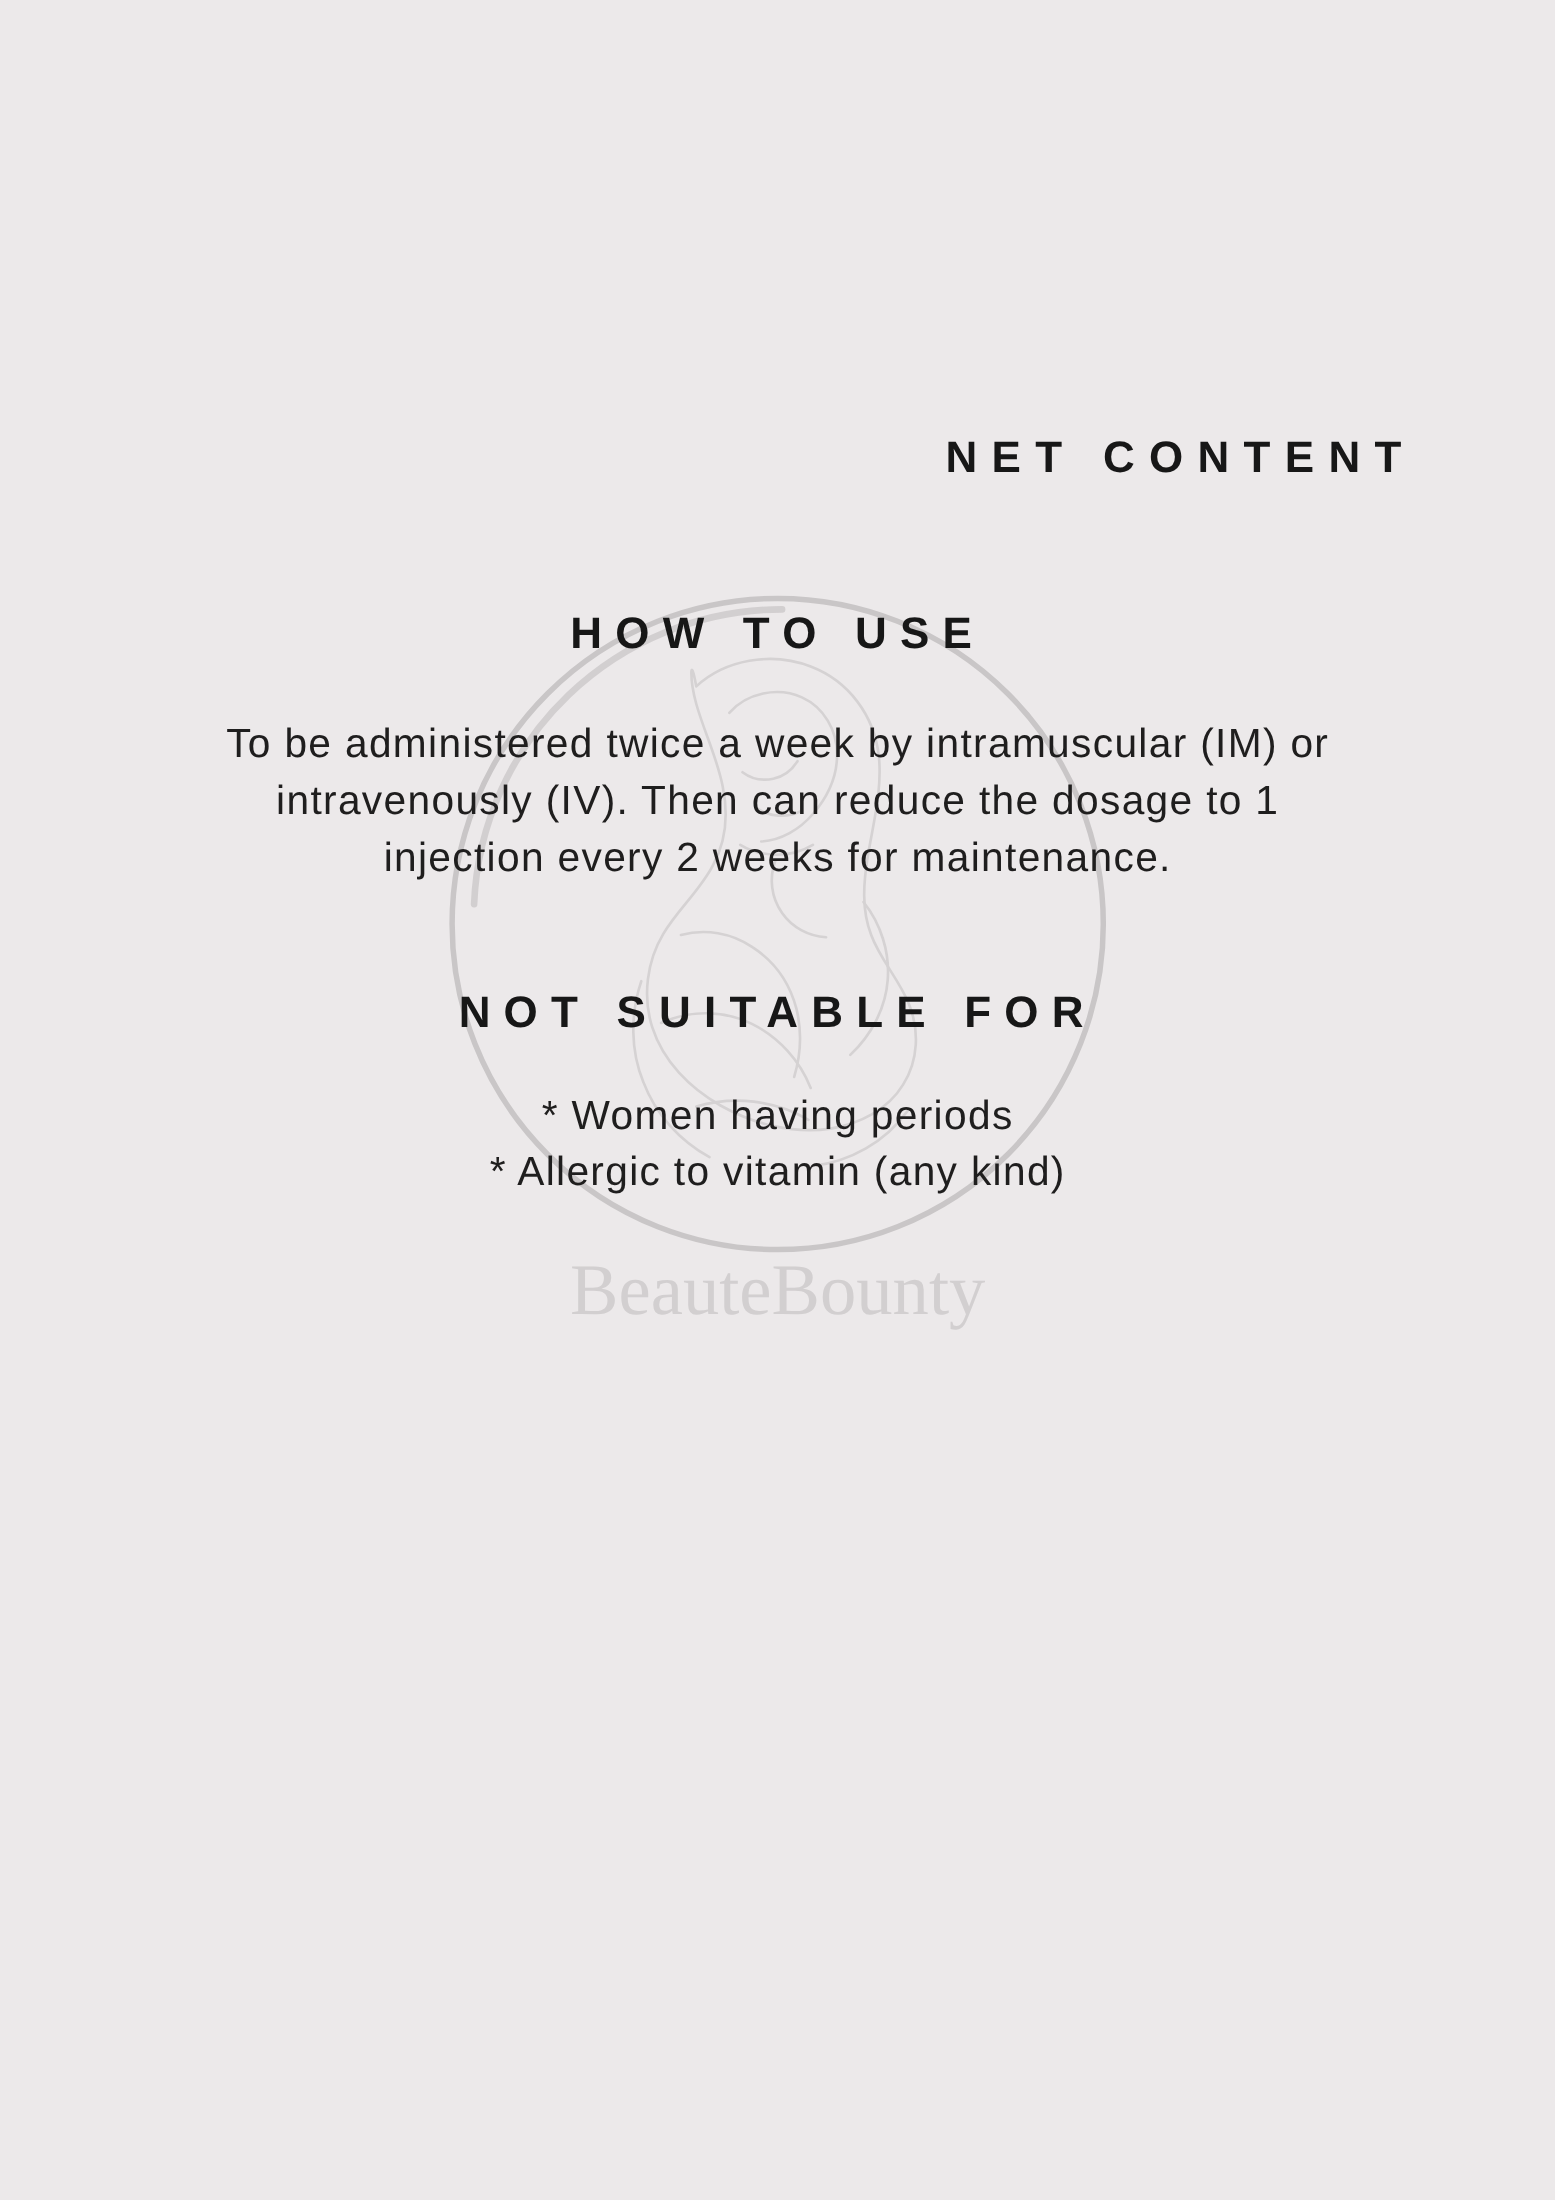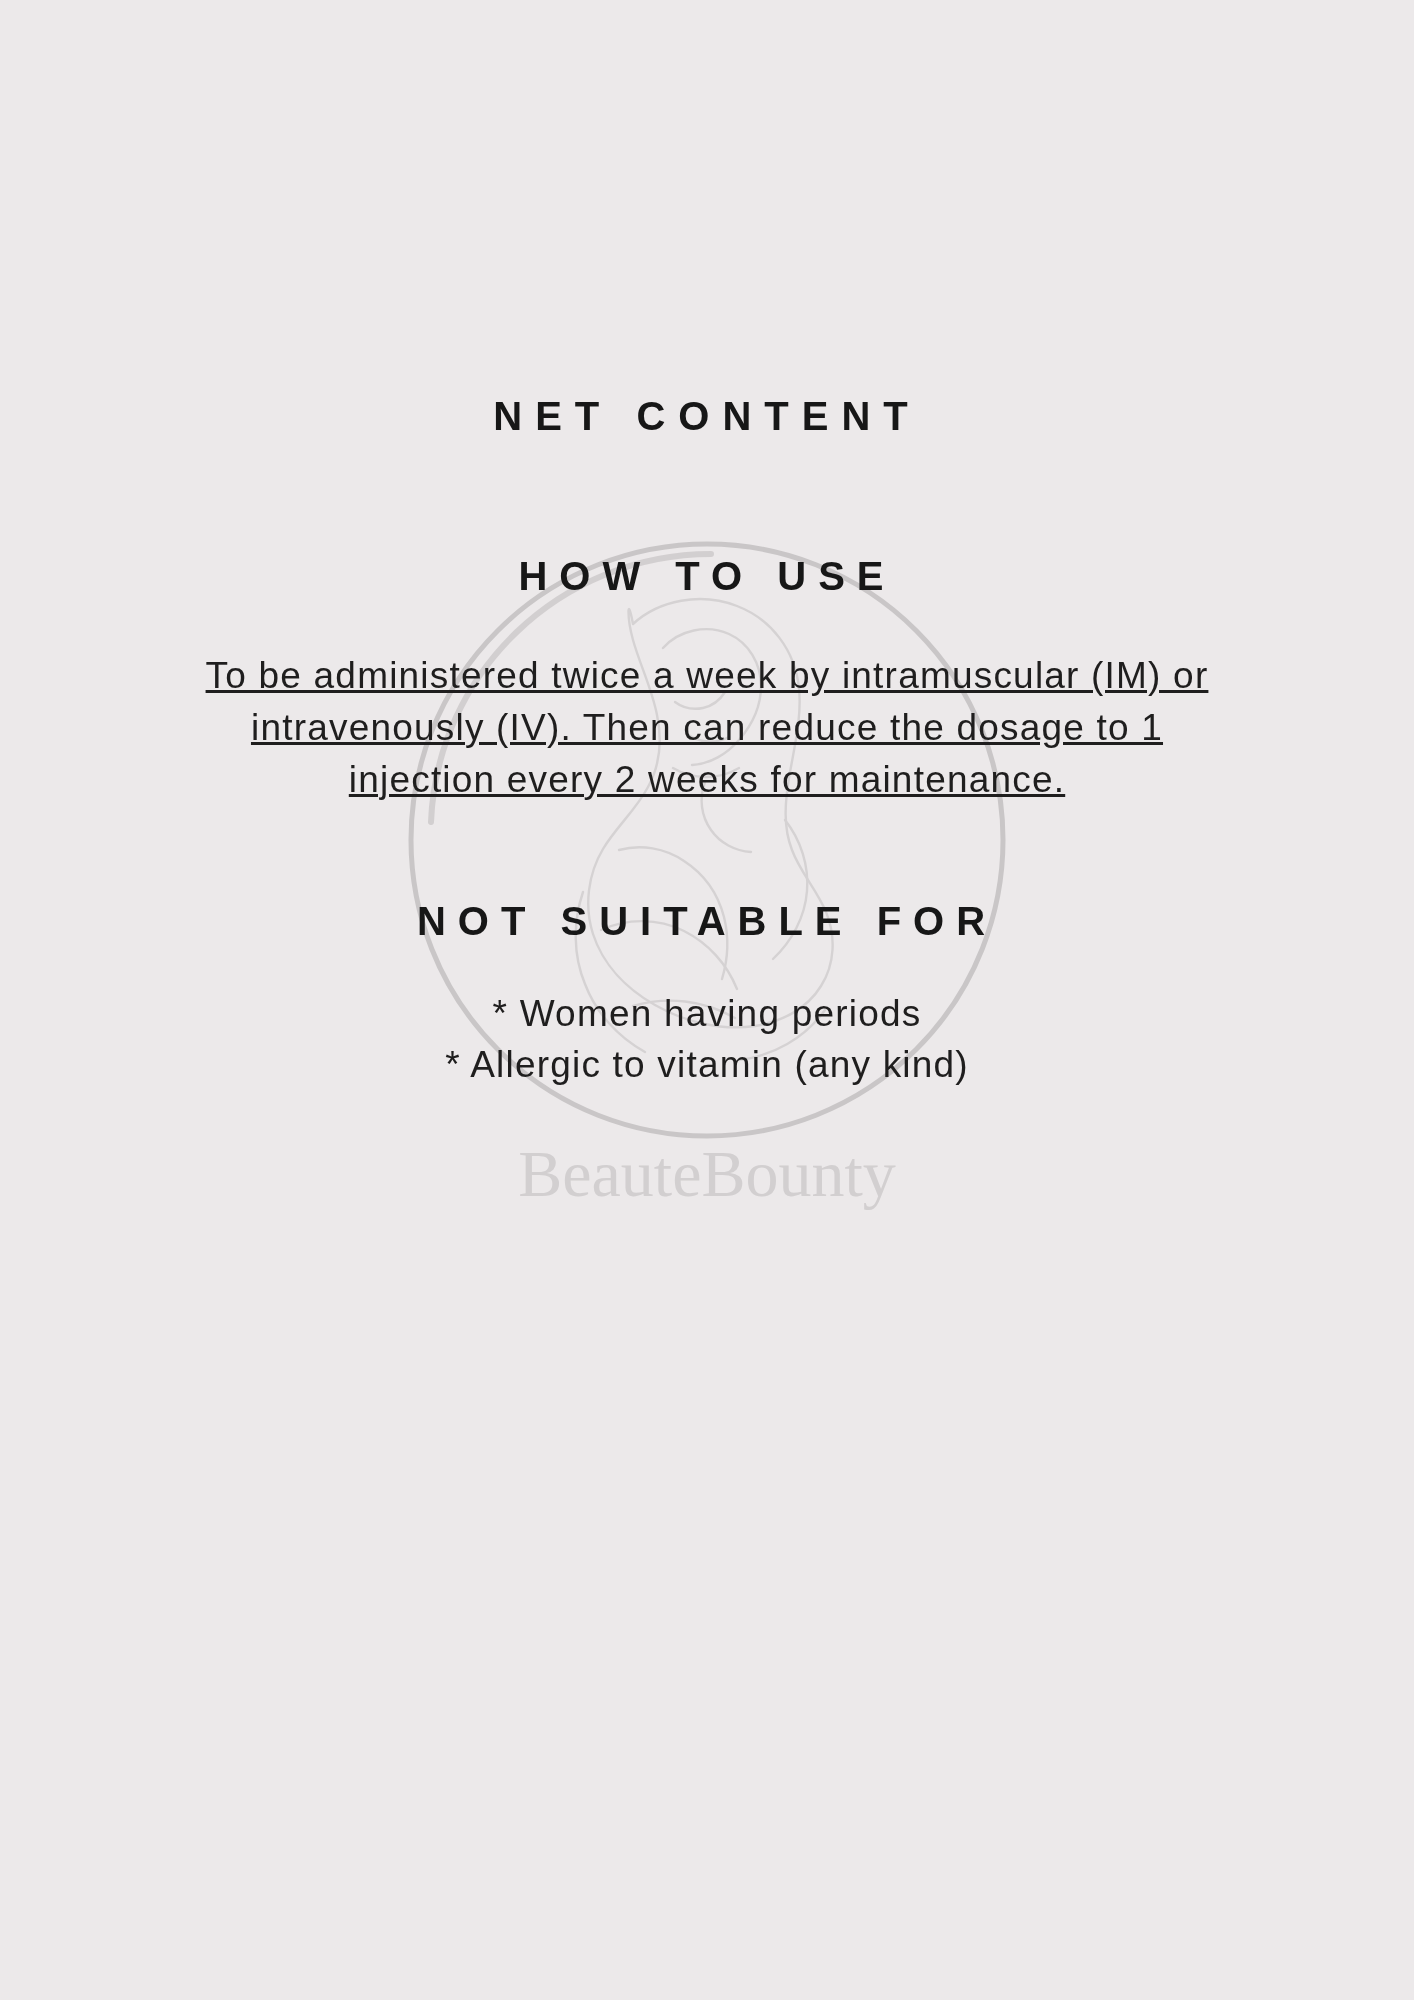--- a/index.html
+++ b/index.html
@@ -78,26 +78,26 @@
   }
 
   .body-text {
     font-size: 37px;
     font-weight: 400;
     letter-spacing: 1.2px;
     line-height: 1.38;
     color: #1f1e1e;
   }
 
-  .sec-net .heading { margin: 0 0 42px 0; }
+  .sec-net .heading { margin: 0 0 42px 0; text-align: right; }
   .sec-net .body-text { margin: 0; }
 
   .sec-how { margin-top: 112px; }
   .sec-how .heading { margin: 0 0 50px 0; letter-spacing: 12px; }
-  .sec-how .body-text { margin: 0 auto; max-width: 1010px; line-height: 1.4; text-decoration: underline; }
+  .sec-how .body-text { margin: 0 auto; max-width: 1010px; line-height: 1.4; }
 
   .sec-not { margin-top: 92px; }
   .sec-not .heading { margin: 0 0 44px 0; letter-spacing: 12px; }
   .sec-not .list {
     list-style: none;
     margin: 0;
     padding: 0;
   }
   .sec-not .list li {
     font-size: 37px;

